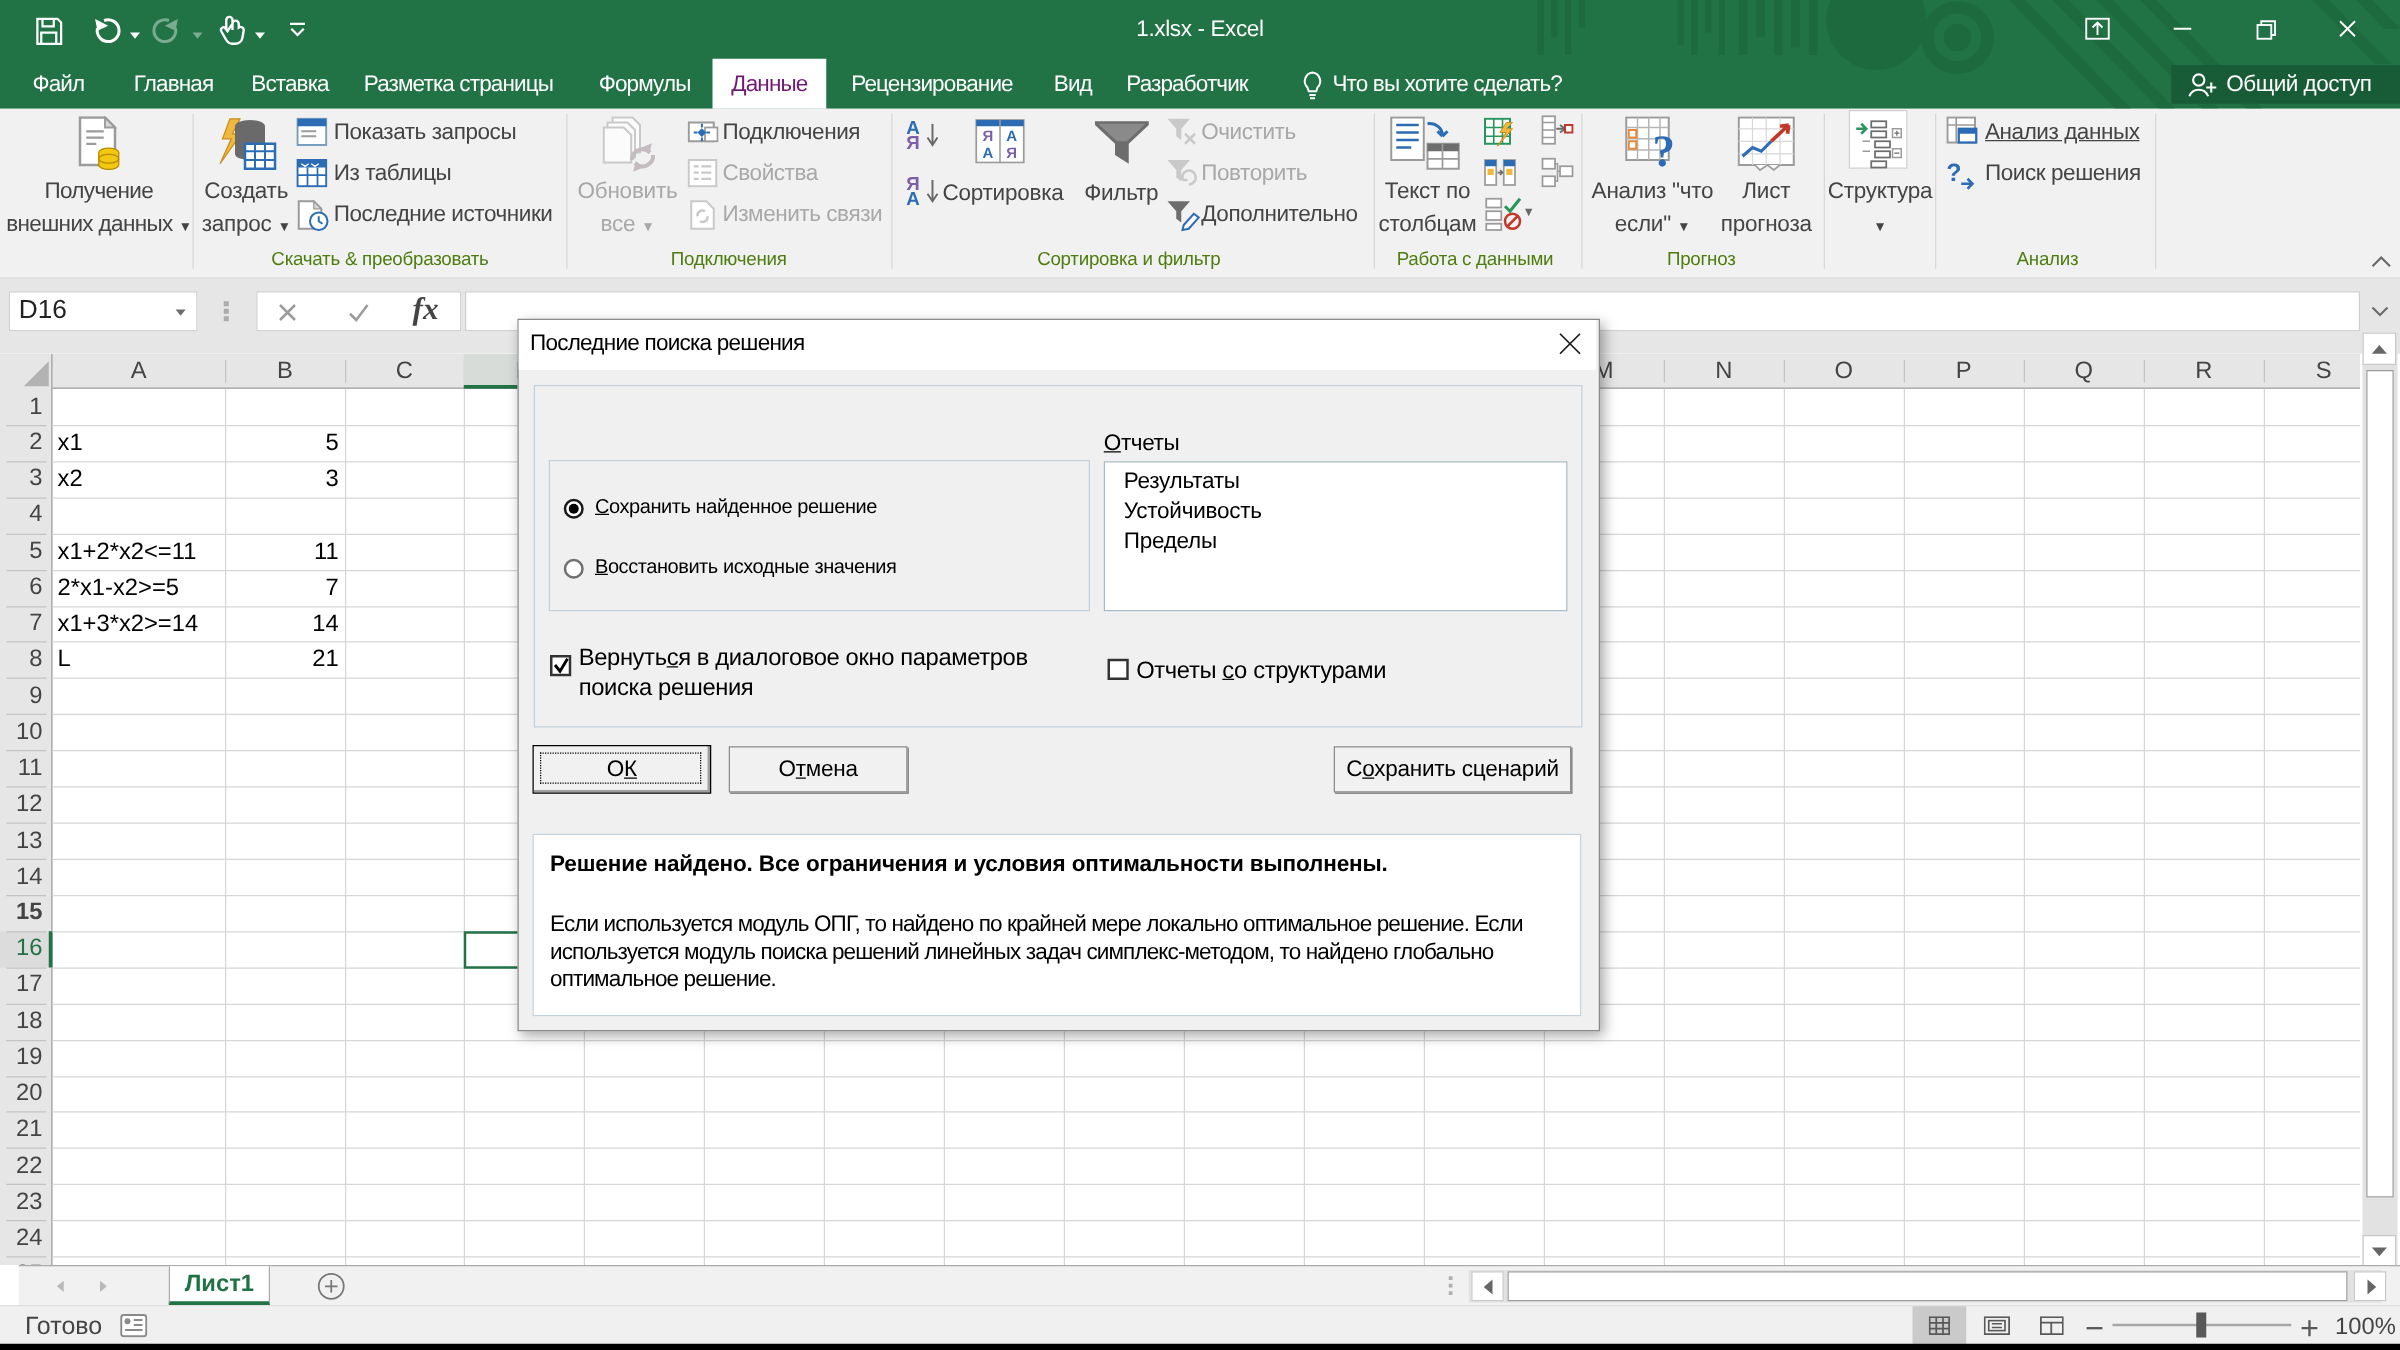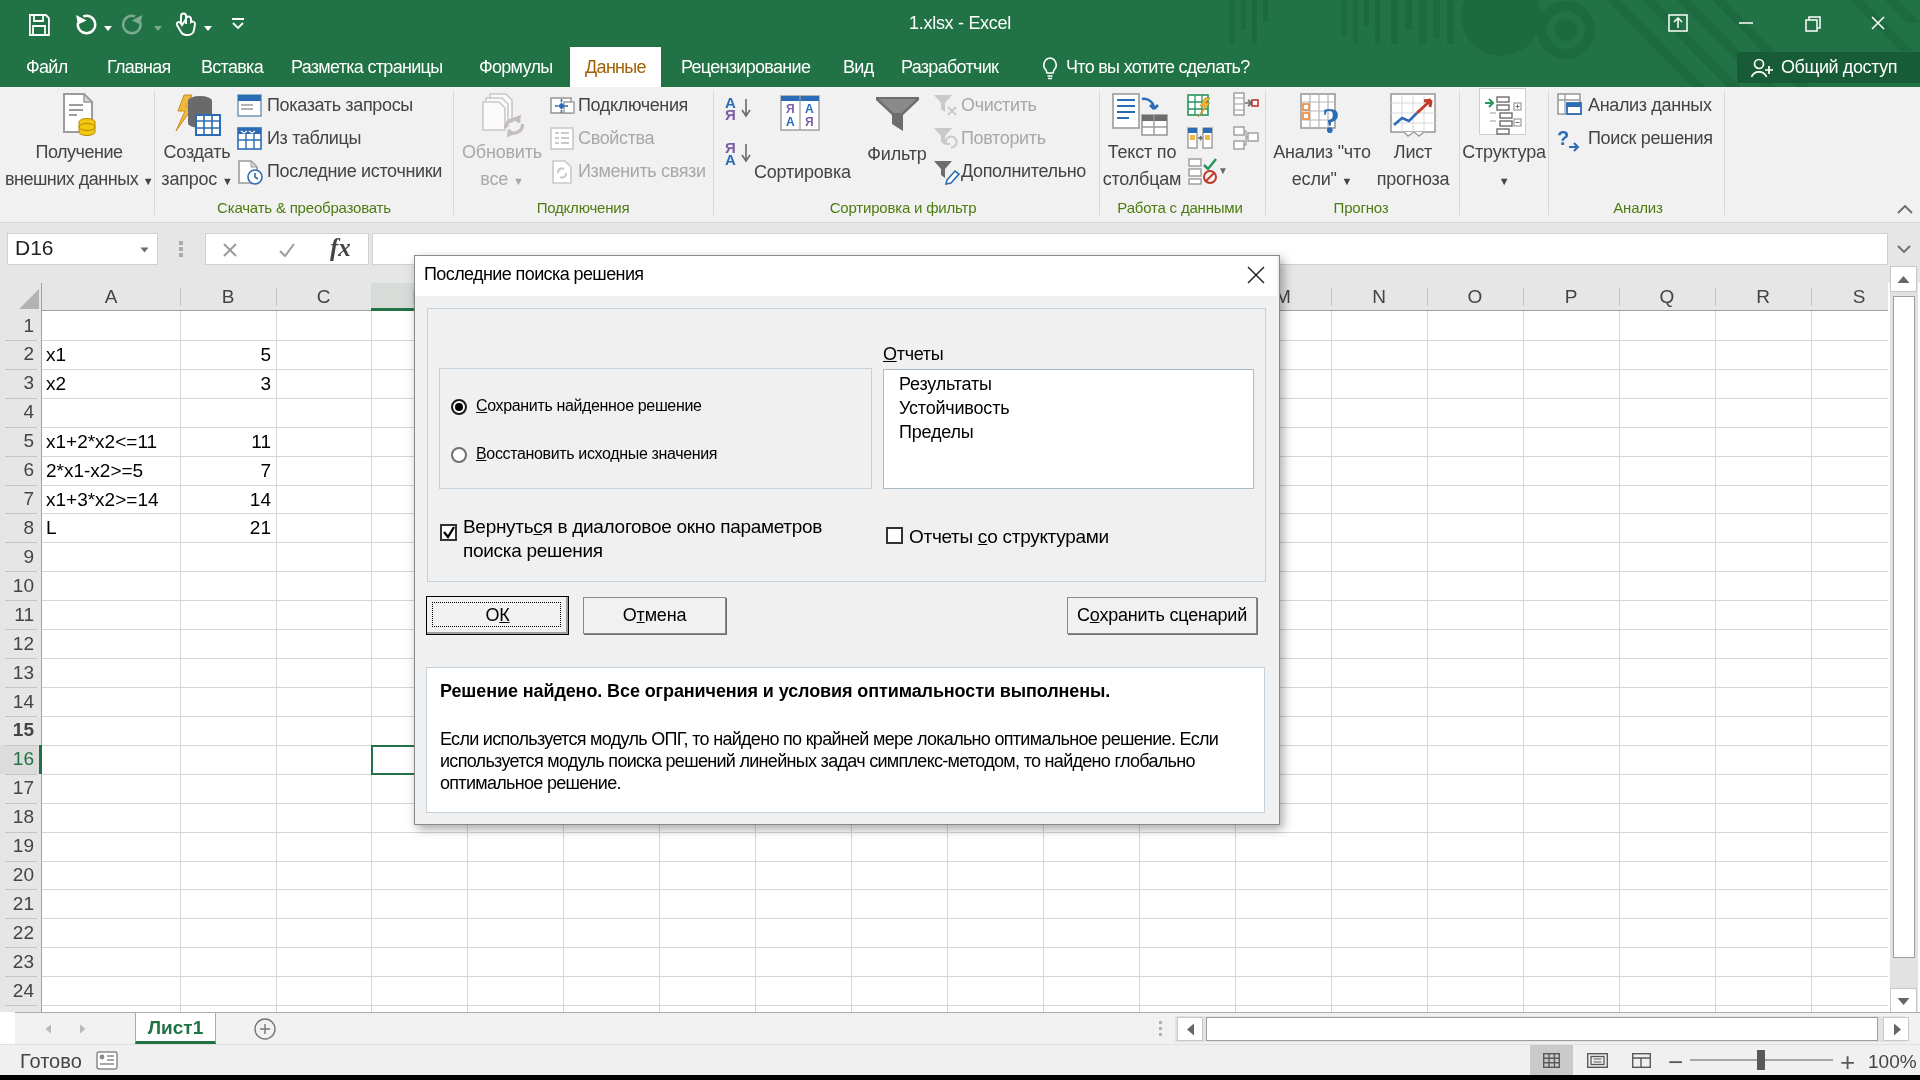--- a/index.html
+++ b/index.html
@@ -2,21 +2,21 @@
 <html><head><meta charset="utf-8"><style>
 * { margin:0; padding:0; box-sizing:border-box; }
 html,body { width:1920px; height:1080px; overflow:hidden; }
 body { font-family:"Liberation Sans", sans-serif; }
 #root { position:relative; width:1920px; height:1080px; background:#fff; }
 .abs { position:absolute; }
 
 #titlebar { left:0; top:0; width:1920px; height:47px; }
 #tabrow { left:0; top:47px; width:1920px; height:40px; }
 .tab { position:absolute; top:0; height:40px; color:#fff; font-size:18px; line-height:40px; white-space:nowrap; letter-spacing:-0.7px; }
-.tab.active { background:#fff; color:#a16207; }
+.tab.active { background:#fff; color:#701a75; }
 #share { position:absolute; right:0; top:5px; width:183px; height:31px; background:#185c37; color:#fff; font-size:18px; line-height:31px; letter-spacing:-0.4px; }
 
 #ribbon { left:0; top:87px; width:1920px; height:136px; background:#f1f1f1; border-bottom:1px solid #d5d5d5; }
 .gsep { position:absolute; top:4px; height:124px; width:1px; background:#d8d8d8; }
 .glabel { position:absolute; top:112px; height:20px; font-size:15px; color:#4d7c0f; text-align:center; letter-spacing:-0.2px; white-space:nowrap; }
 .rtxt { color:#444; font-size:18px; letter-spacing:-0.35px; white-space:nowrap; }
 .rtxt.dis { color:#a8a8a8; }
 .bigbtn { position:absolute; text-align:center; color:#444; font-size:18px; line-height:27px; letter-spacing:-0.2px; }
 
 #fbar { left:0; top:223px; width:1920px; height:60px; background:#e6e6e6; }
@@ -224,21 +224,21 @@
       </svg>
     <svg class="abs" style="left:780px;top:8px" width="40" height="36" viewBox="0 0 40 36">
       <rect x="1" y="1" width="38" height="34" fill="#fff" stroke="#9b9b9b" stroke-width="1.4"></rect>
       <rect x="1" y="1" width="38" height="5" fill="#2b6cb5"></rect>
       <path d="M20 1 v34" stroke="#9b9b9b" stroke-width="1.2"></path>
       <text x="6" y="18" font-size="12" font-weight="bold" fill="#7c5fa6" font-family="Liberation Sans">Я</text>
       <text x="6" y="31" font-size="12" font-weight="bold" fill="#2b6cb5">А</text>
       <text x="25" y="18" font-size="12" font-weight="bold" fill="#2b6cb5">А</text>
       <text x="25" y="31" font-size="12" font-weight="bold" fill="#7c5fa6">Я</text>
     </svg>
-    <div class="bigbtn" style="left:754px;top:72px;width:96px;text-align:center;">Сортировка</div>
+    <div class="bigbtn" style="left:754px;top:54px;width:96px;text-align:center;">Сортировка</div>
     <svg class="abs" style="left:875px;top:8px" width="45" height="38" viewBox="0 0 45 38">
       <path d="M1 2 h43 v3 l-16 15 v16 l-11 -7 v-9 L1 5 Z" fill="#6d6d6d"></path>
       <path d="M3.5 4 h38 l-15 14 h-8 Z" fill="#8a8a8a"></path>
     </svg>
     <div class="bigbtn" style="left:855px;top:54px;width:84px;">Фильтр</div>
     <svg class="abs" style="left:933px;top:7px" width="26" height="24" viewBox="0 0 26 24">
       <path d="M1 1 h18 l-7 8 v9 l-4 -3 v-6 Z" fill="#c9c9c9"></path>
       <path d="M15 13 l8 8 m0 -8 l-8 8" stroke="#c9c9c9" stroke-width="2"></path>
     </svg>
     <div class="rtxt dis abs" style="left:961px;top:8px;">Очистить</div>
@@ -330,21 +330,21 @@
       <path d="M35.5 29.5 h4" stroke="#6d6d6d" stroke-width="1"></path>
     </svg>
     <div class="bigbtn" style="left:1462px;top:52px;width:84px;">Структура<br><span style="font-size:11px;">▼</span></div>
 
     <svg class="abs" style="left:1557px;top:6px" width="26" height="24" viewBox="0 0 26 24">
       <rect x="1" y="1" width="22" height="20" fill="#fff" stroke="#9b9b9b" stroke-width="1.6"></rect>
       <path d="M1 7 h22 M8 1 v20" stroke="#9b9b9b" stroke-width="1.3"></path>
       <rect x="10" y="10" width="14" height="11" fill="#fff" stroke="#2b6cb5" stroke-width="1.8"></rect>
       <rect x="10" y="10" width="14" height="4" fill="#2b6cb5"></rect>
     </svg>
-    <div class="rtxt abs" style="left:1588px;top:8px;">Анализ данных</div>
+    <div class="rtxt abs" style="left:1588px;top:8px;text-decoration:underline;">Анализ данных</div>
     <svg class="abs" style="left:1557px;top:40px" width="28" height="26" viewBox="0 0 28 26">
       <text x="0" y="18" font-size="20" font-weight="bold" fill="#2b6cb5">?</text>
       <path d="M12 20 h8 m-3 -4 l4 4 l-4 4" stroke="#2b6cb5" stroke-width="2" fill="none"></path>
     </svg>
     <div class="rtxt abs" style="left:1588px;top:41px;">Поиск решения</div>
 
     <div class="glabel" style="left:204px;width:200px;">Скачать &amp; преобразовать</div>
     <div class="glabel" style="left:503px;width:160px;">Подключения</div>
     <div class="glabel" style="left:823px;width:160px;">Сортировка и фильтр</div>
     <div class="glabel" style="left:1100px;width:160px;">Работа с данными</div>

